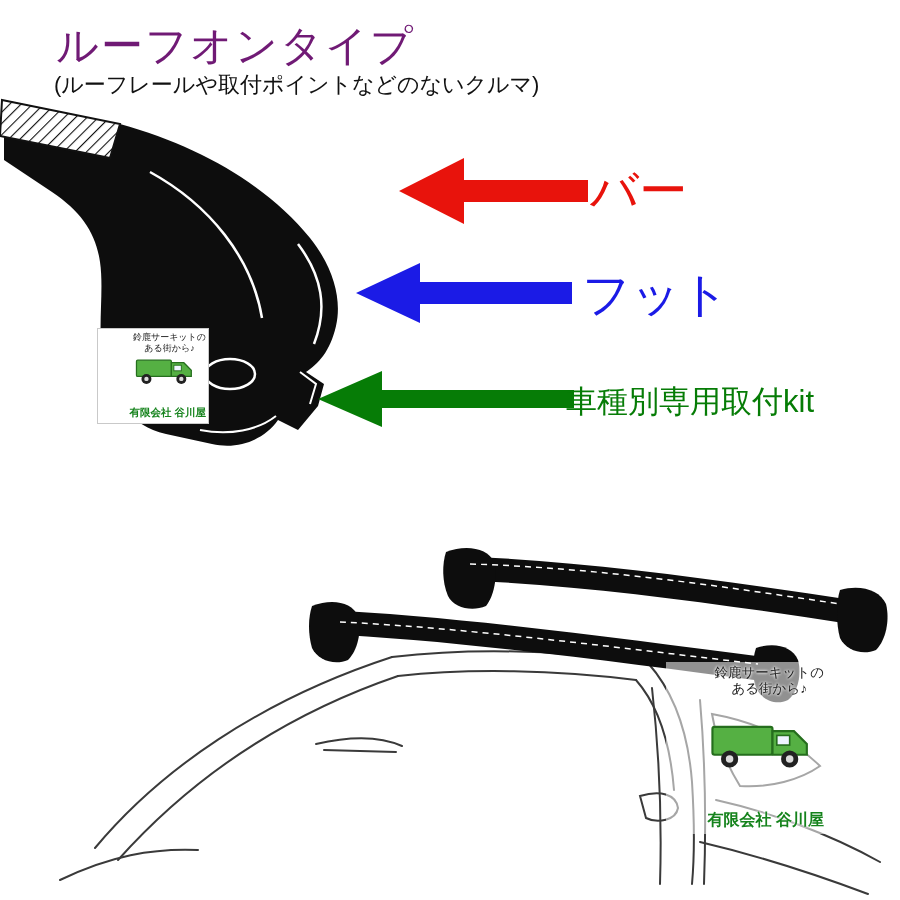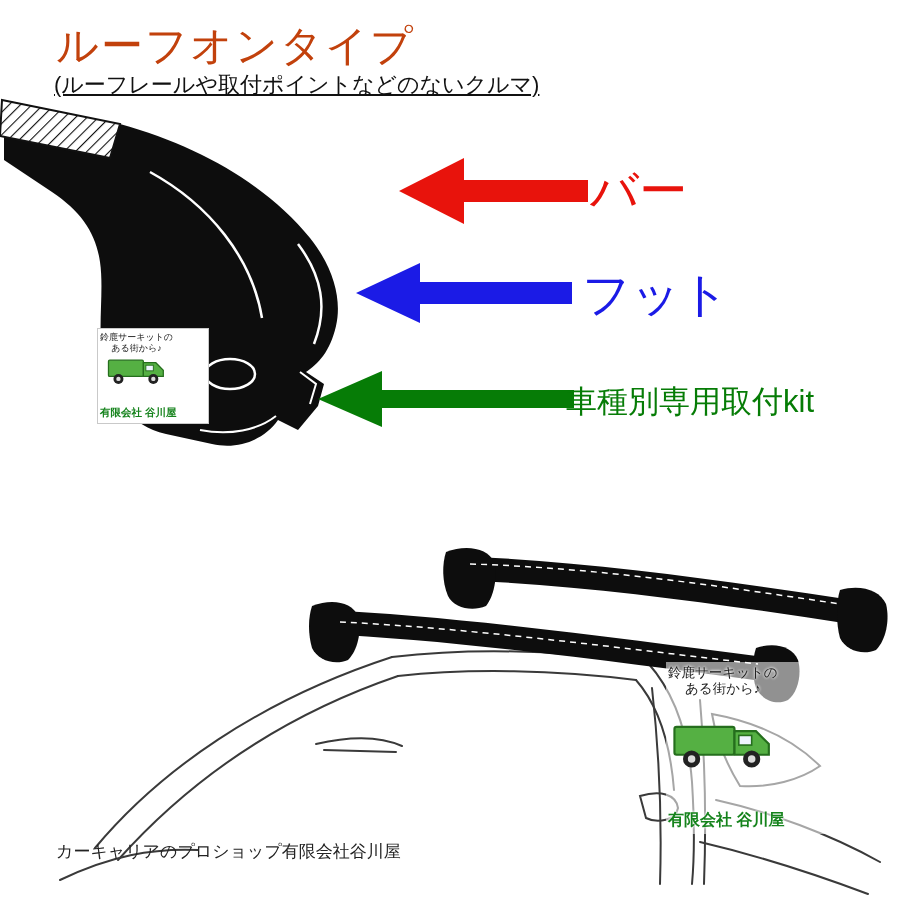--- a/index.html
+++ b/index.html
@@ -3,34 +3,34 @@
 <meta charset="utf-8">
 <style>
   html,body { margin:0; padding:0; background:#fff; }
   body { font-family:"Liberation Sans","DejaVu Sans",sans-serif; }
   .canvas { position:relative; width:900px; height:900px; background:#fff; overflow:hidden; }
   #art { position:absolute; left:0; top:0; z-index:1; }
   #art text { font-family:"Liberation Sans","DejaVu Sans",sans-serif; }
 
   .title {
     position:absolute; left:56px; top:18px; z-index:3;
-    font-size:42px; color:#c2410c; letter-spacing:2px; white-space:nowrap;
+    font-size:42px; color:#701a75; letter-spacing:2px; white-space:nowrap;
   }
   .subtitle {
     position:absolute; left:54px; top:70px; z-index:3;
-    font-size:22px; color:#111; white-space:nowrap;text-decoration:underline;
+    font-size:22px; color:#111; white-space:nowrap;
   }
   .footer {
     position:absolute; left:56px; top:840px; z-index:3;
     font-size:17px; color:#222; white-space:nowrap;
   }
 
   .sticker {
     position:absolute; z-index:2; box-sizing:border-box;
-    display:flex; flex-direction:column; align-items:flex-start; justify-content:space-between;
+    display:flex; flex-direction:column; align-items:flex-end; justify-content:space-between;
     padding:3px 2px; text-align:center;
   }
   .sticker .top-text { font-size:9px; line-height:1.2; color:#222; white-space:nowrap; }
   .sticker .company { font-weight:bold; color:#15831c; white-space:nowrap;margin-top:20px; }
   .sticker .truck { display:block; }
 
   .sticker1 { left:97px; top:328px; width:112px; height:96px; background:#fff; border:1px solid #c9c9c9; }
   .sticker1 .top-text { font-size:9px; }
   .sticker1 .truck { width:78px; height:40px; }
   .sticker1 .company { font-size:10.5px; }
@@ -101,21 +101,20 @@
     <g>
       <path d="M322,610 C460,616 630,640 772,658 L770,682 C630,664 460,640 322,634 Z" fill="#0d0d0d"></path>
       <path d="M312,606 C332,598 352,602 358,616 C362,630 358,650 348,660 C334,666 318,660 312,648 C308,634 308,618 312,606 Z" fill="#0d0d0d"></path>
       <path d="M756,648 C774,642 792,646 798,660 C802,674 798,692 788,700 C776,706 762,700 756,688 C752,676 752,660 756,648 Z" fill="#0d0d0d"></path>
       <path d="M340,622 C470,628 620,648 758,664" fill="none" stroke="#fff" stroke-width="1.5" stroke-dasharray="6 5"></path>
     </g>
   </svg>
 
   <div class="title">ルーフオンタイプ</div>
   <div class="subtitle">(ルーフレールや取付ポイントなどのないクルマ)</div>
-  <div class="footer">カーキャリアのプロショップ有限会社谷川屋</div>
 
   <div class="sticker sticker1">
     <div class="top-text">
       <div>鈴鹿サーキットの</div>
       <div>ある街から♪</div>
     </div>
     <svg class="truck" viewBox="0 0 110 52">
       <rect x="6" y="10" width="56" height="26" rx="2" stroke="#256e1d" stroke-width="2" fill="#55b043"></rect>
       <path d="M62,36 L62,14 L82,14 L94,26 L94,36 Z" stroke="#256e1d" stroke-width="2" fill="#55b043"></path>
       <rect x="66" y="18" width="12" height="9" fill="#eef4ff" stroke="#256e1d" stroke-width="1.5"></rect>

